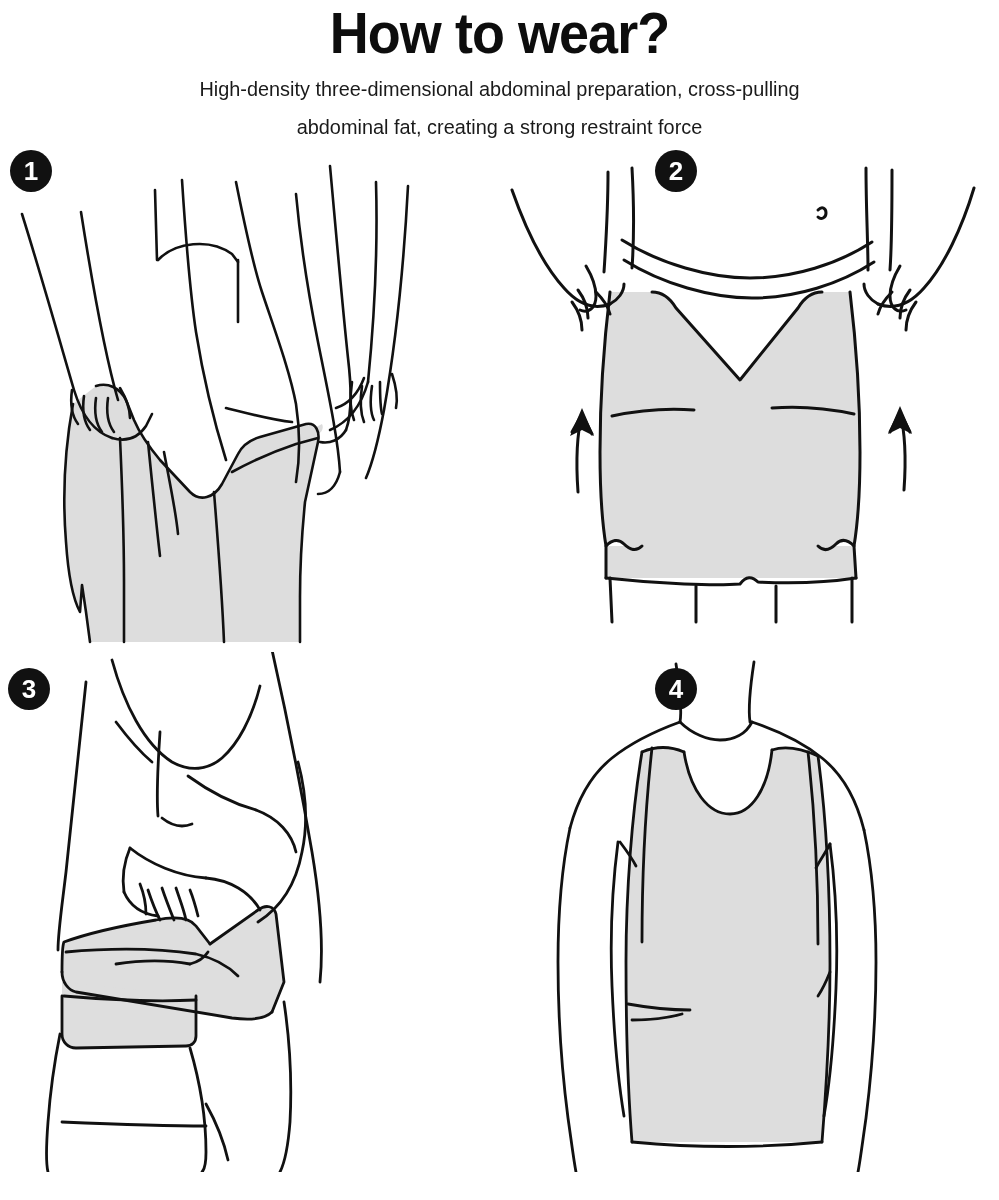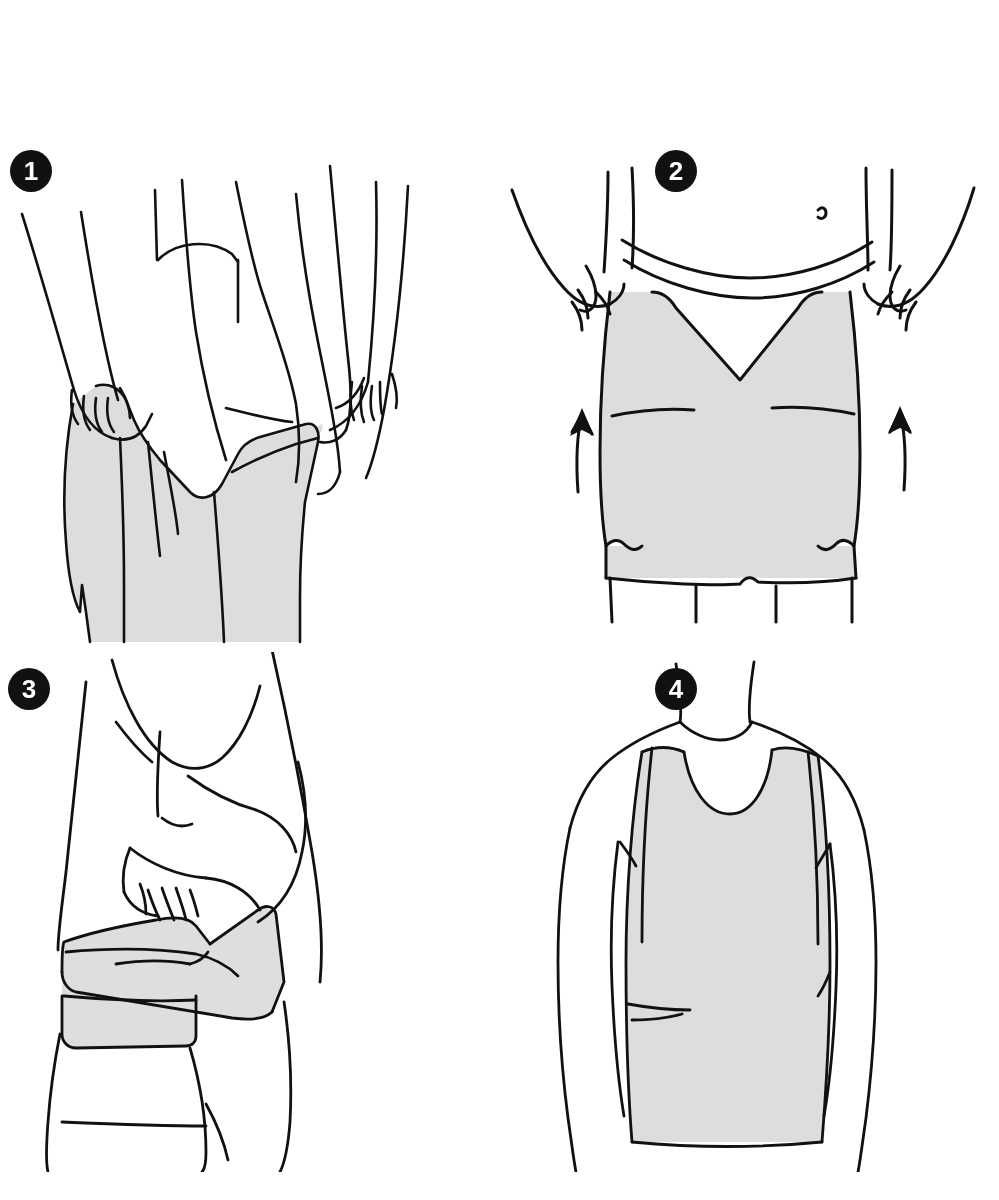--- a/index.html
+++ b/index.html
@@ -109,20 +109,27 @@
     width: 499px;
     height: 520px;
   }
   svg { display: block; }
 </style>
 </head>
 <body>
 
 <div id="page">
 
+  <div class="header">
+    <h1 class="title">How to wear?</h1>
+    <p class="subtitle">
+      <span class="subtitle-line">High-density three-dimensional abdominal preparation, cross-pulling</span>
+      <span class="subtitle-line">abdominal fat, creating a strong restraint force</span>
+    </p>
+  </div>
 
   <div class="steps">
 
     <div class="step step-1">
       <div class="badge">
         <span>1</span>
         <span class="badge-inner-ring"></span>
       </div>
       <div class="art">
         <svg viewBox="0 0 499 520" width="499" height="520" aria-hidden="true">

